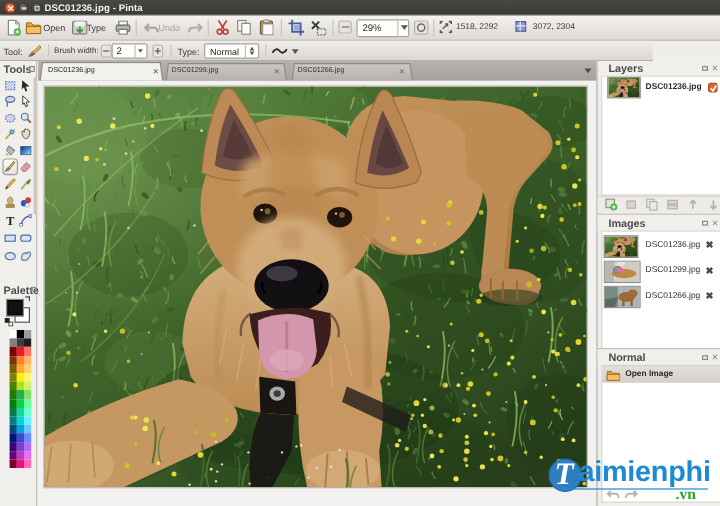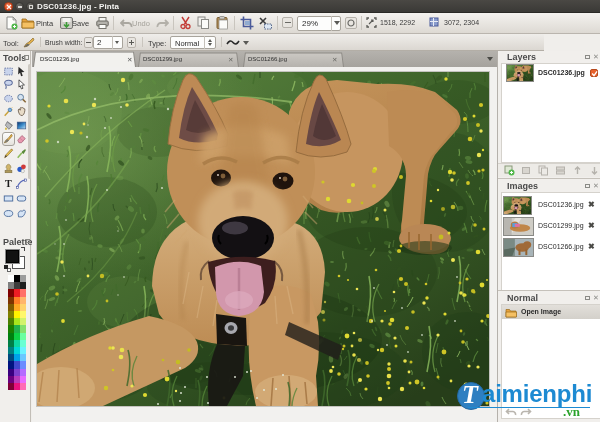--- a/index.html
+++ b/index.html
@@ -28,28 +28,28 @@
       <path d="M2,1 h6 l3,3 v9 h-9 z" fill="#fdfdfb" stroke="#8a8a88"></path>
       <path d="M8,1 l3,3 h-3 z" fill="#d5d5d0" stroke="#8a8a88" stroke-width=".7"></path>
       <circle cx="9.5" cy="10.5" r="3" fill="#52b74c"></circle>
       <path d="M9.5,9 v3 M8,10.5 h3" stroke="#fff" stroke-width="1"></path>
     </svg>
 
   <svg class="abs" style="left:21px;top:4px" width="14" height="12">
       <path d="M1,2 h4 l1.5,2 h6 v7 h-11.5 z" fill="#e8a33d" stroke="#9a6a1a" stroke-width=".8"></path>
       <path d="M1,5 h12 v6 h-12 z" fill="#f5c063" stroke="#9a6a1a" stroke-width=".8"></path>
     </svg>
-  <div class="abs" style="left:36px;top:6px;font-size:7.5px;color:#3a3a3a;">Pinta</div>
+  <div class="abs" style="left:36px;top:6px;font-size:7.5px;color:#3a3a3a;">Open</div>
 
   <svg class="abs" style="left:60px;top:4px" width="13" height="12">
       <rect x="0.5" y="0.5" width="12" height="11" rx="1.5" fill="#cfcdc8" stroke="#7a7a76"></rect>
       <rect x="2.5" y="1" width="8" height="4" fill="#f2f1ee"></rect>
       <path d="M6.5,5 v5 M4,7.5 l2.5,2.5 l2.5,-2.5" stroke="#3f9c3a" stroke-width="1.6" fill="none"></path>
     </svg>
-  <div class="abs" style="left:72px;top:6px;font-size:7.5px;color:#3a3a3a;">Save</div>
+  <div class="abs" style="left:72px;top:6px;font-size:7.5px;color:#3a3a3a;">Type</div>
 
   <svg class="abs" style="left:96px;top:4px" width="13" height="12">
       <rect x="3" y="0.5" width="7" height="4" fill="#f5f5f2" stroke="#77756f"></rect>
       <rect x="0.8" y="4" width="11.4" height="5" rx="1" fill="#b5b3ad" stroke="#6a6862"></rect>
       <rect x="3" y="7.5" width="7" height="4" fill="#fdfdfb" stroke="#77756f"></rect>
     </svg>
   <div class="sep" style="left:113px;"></div>
 
   <svg class="abs" style="left:120px;top:4px" width="13" height="12">
       <path d="M4,3 L1,6 L4,9 M1.5,6 h7 a3.5,3.5 0 0 1 3,4" stroke="#aaa7a0" stroke-width="1.8" fill="none"></path>

